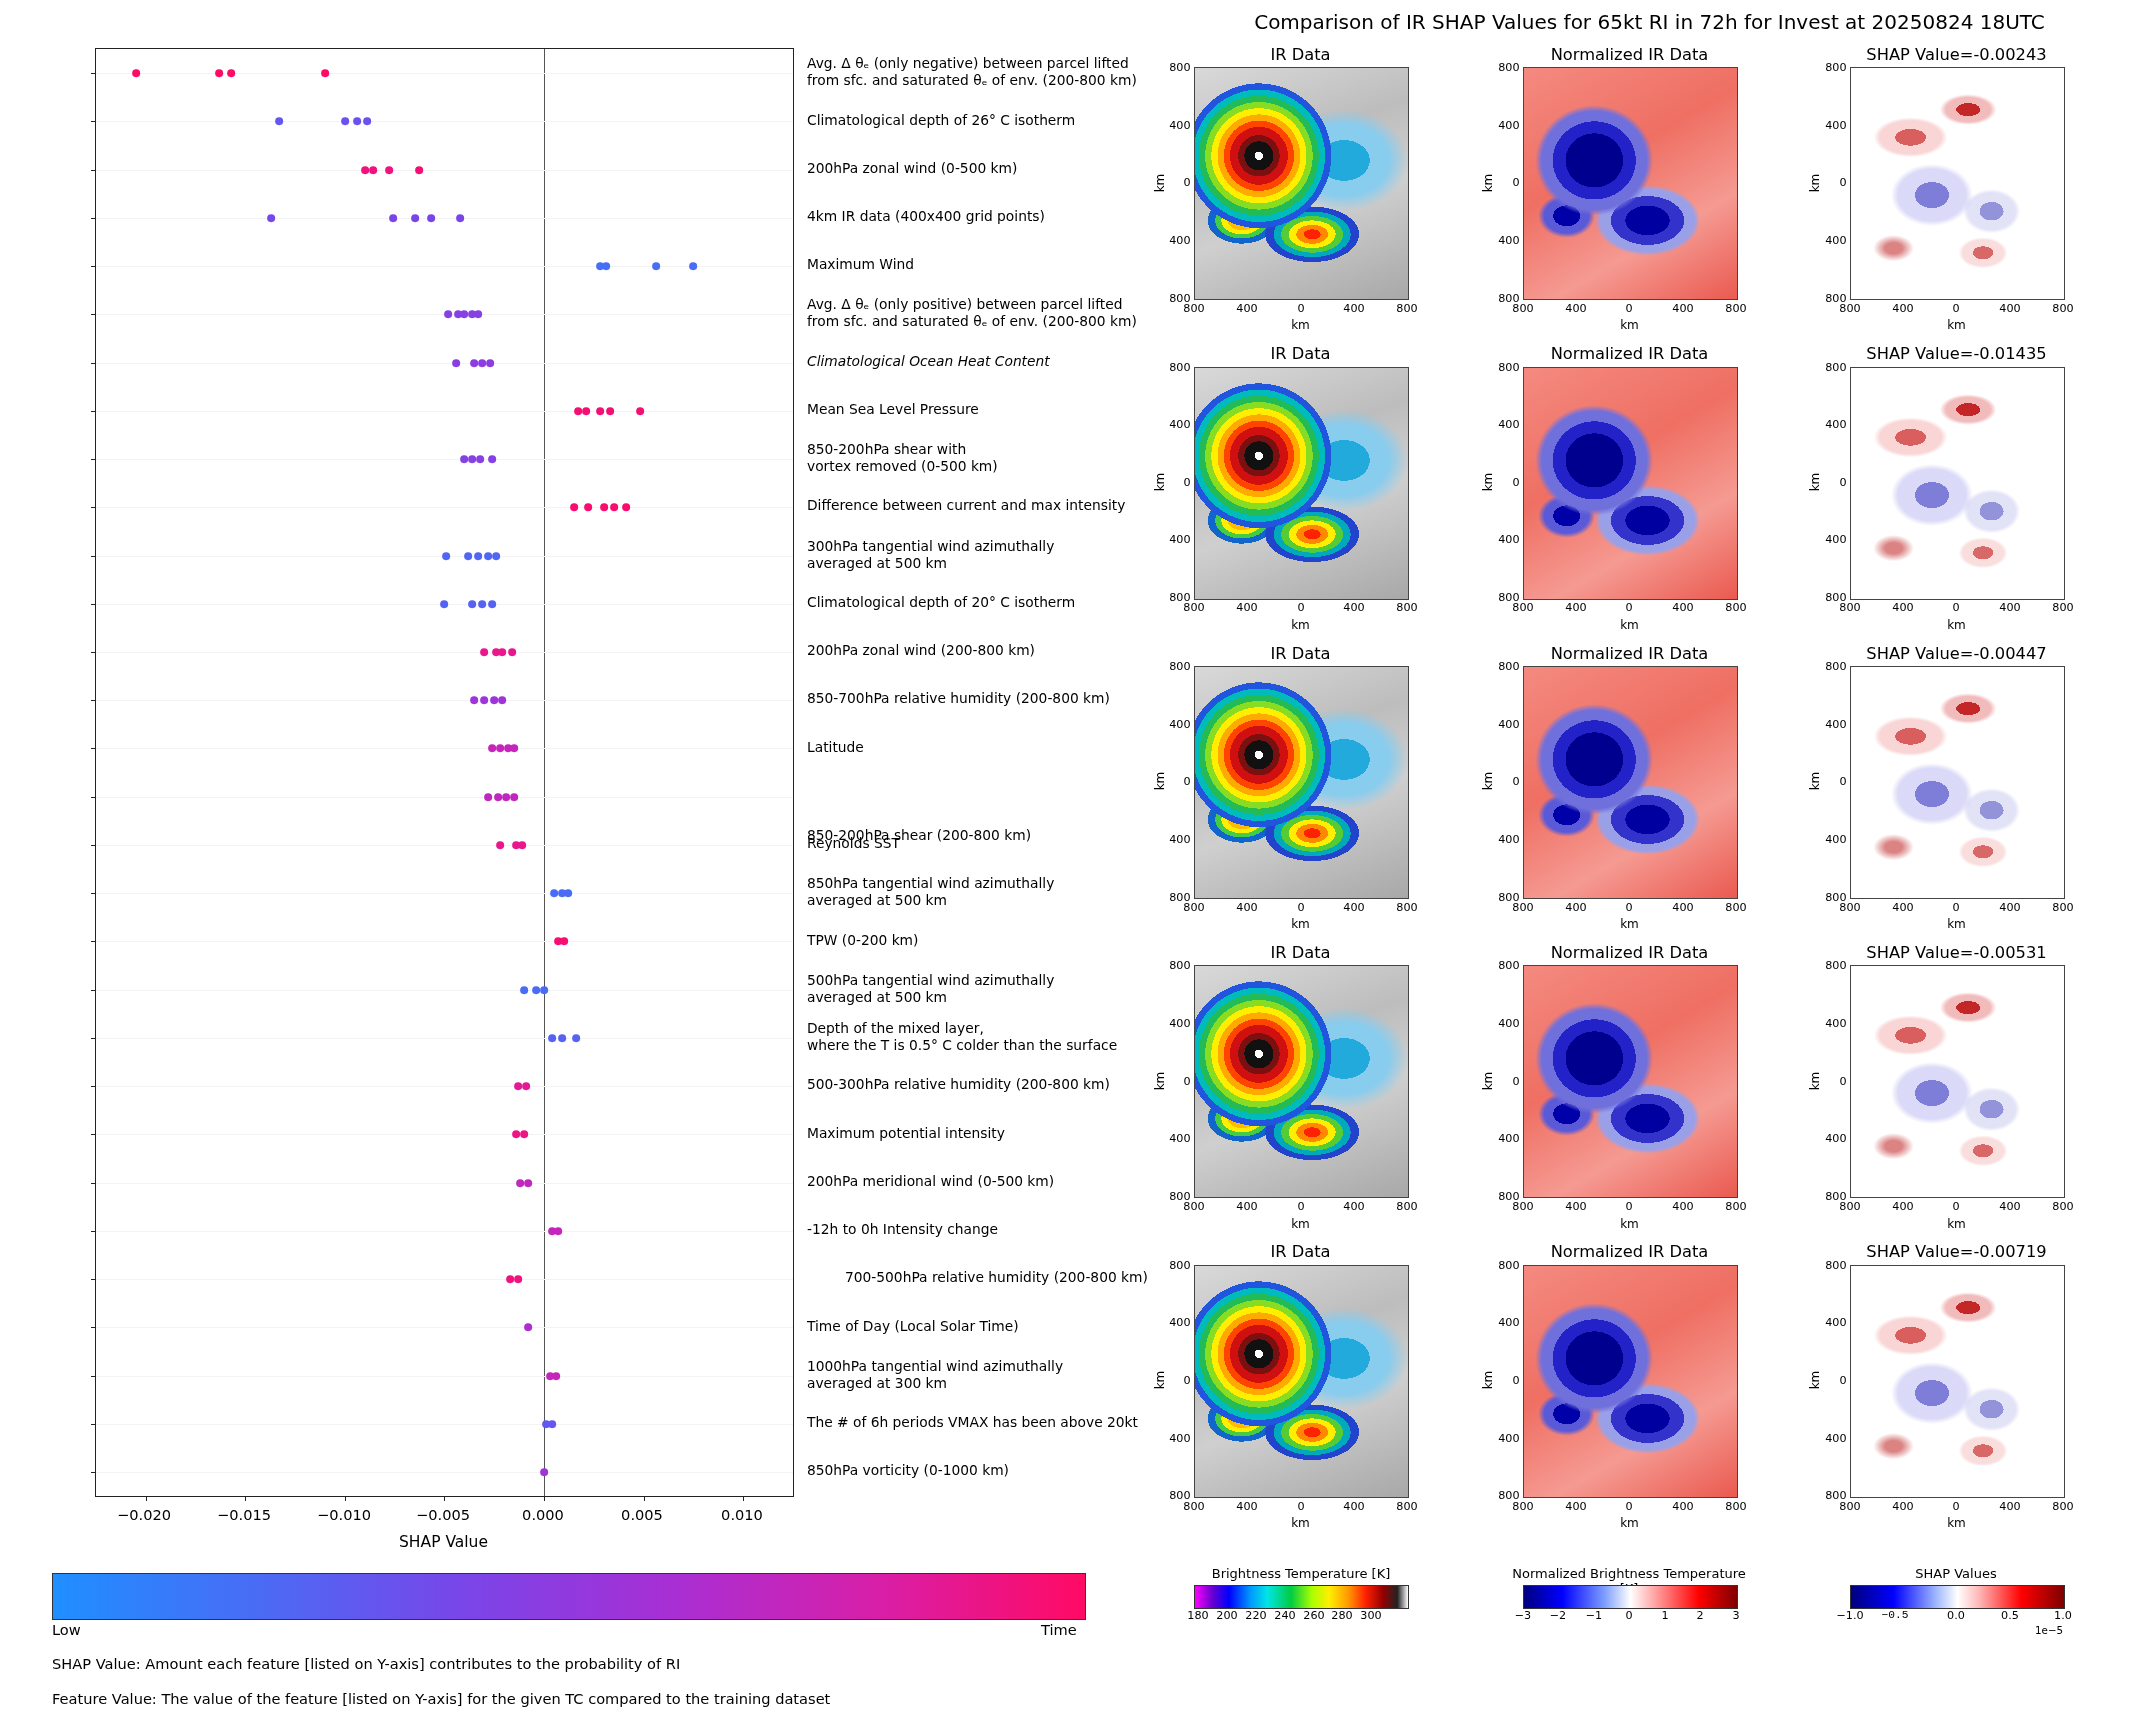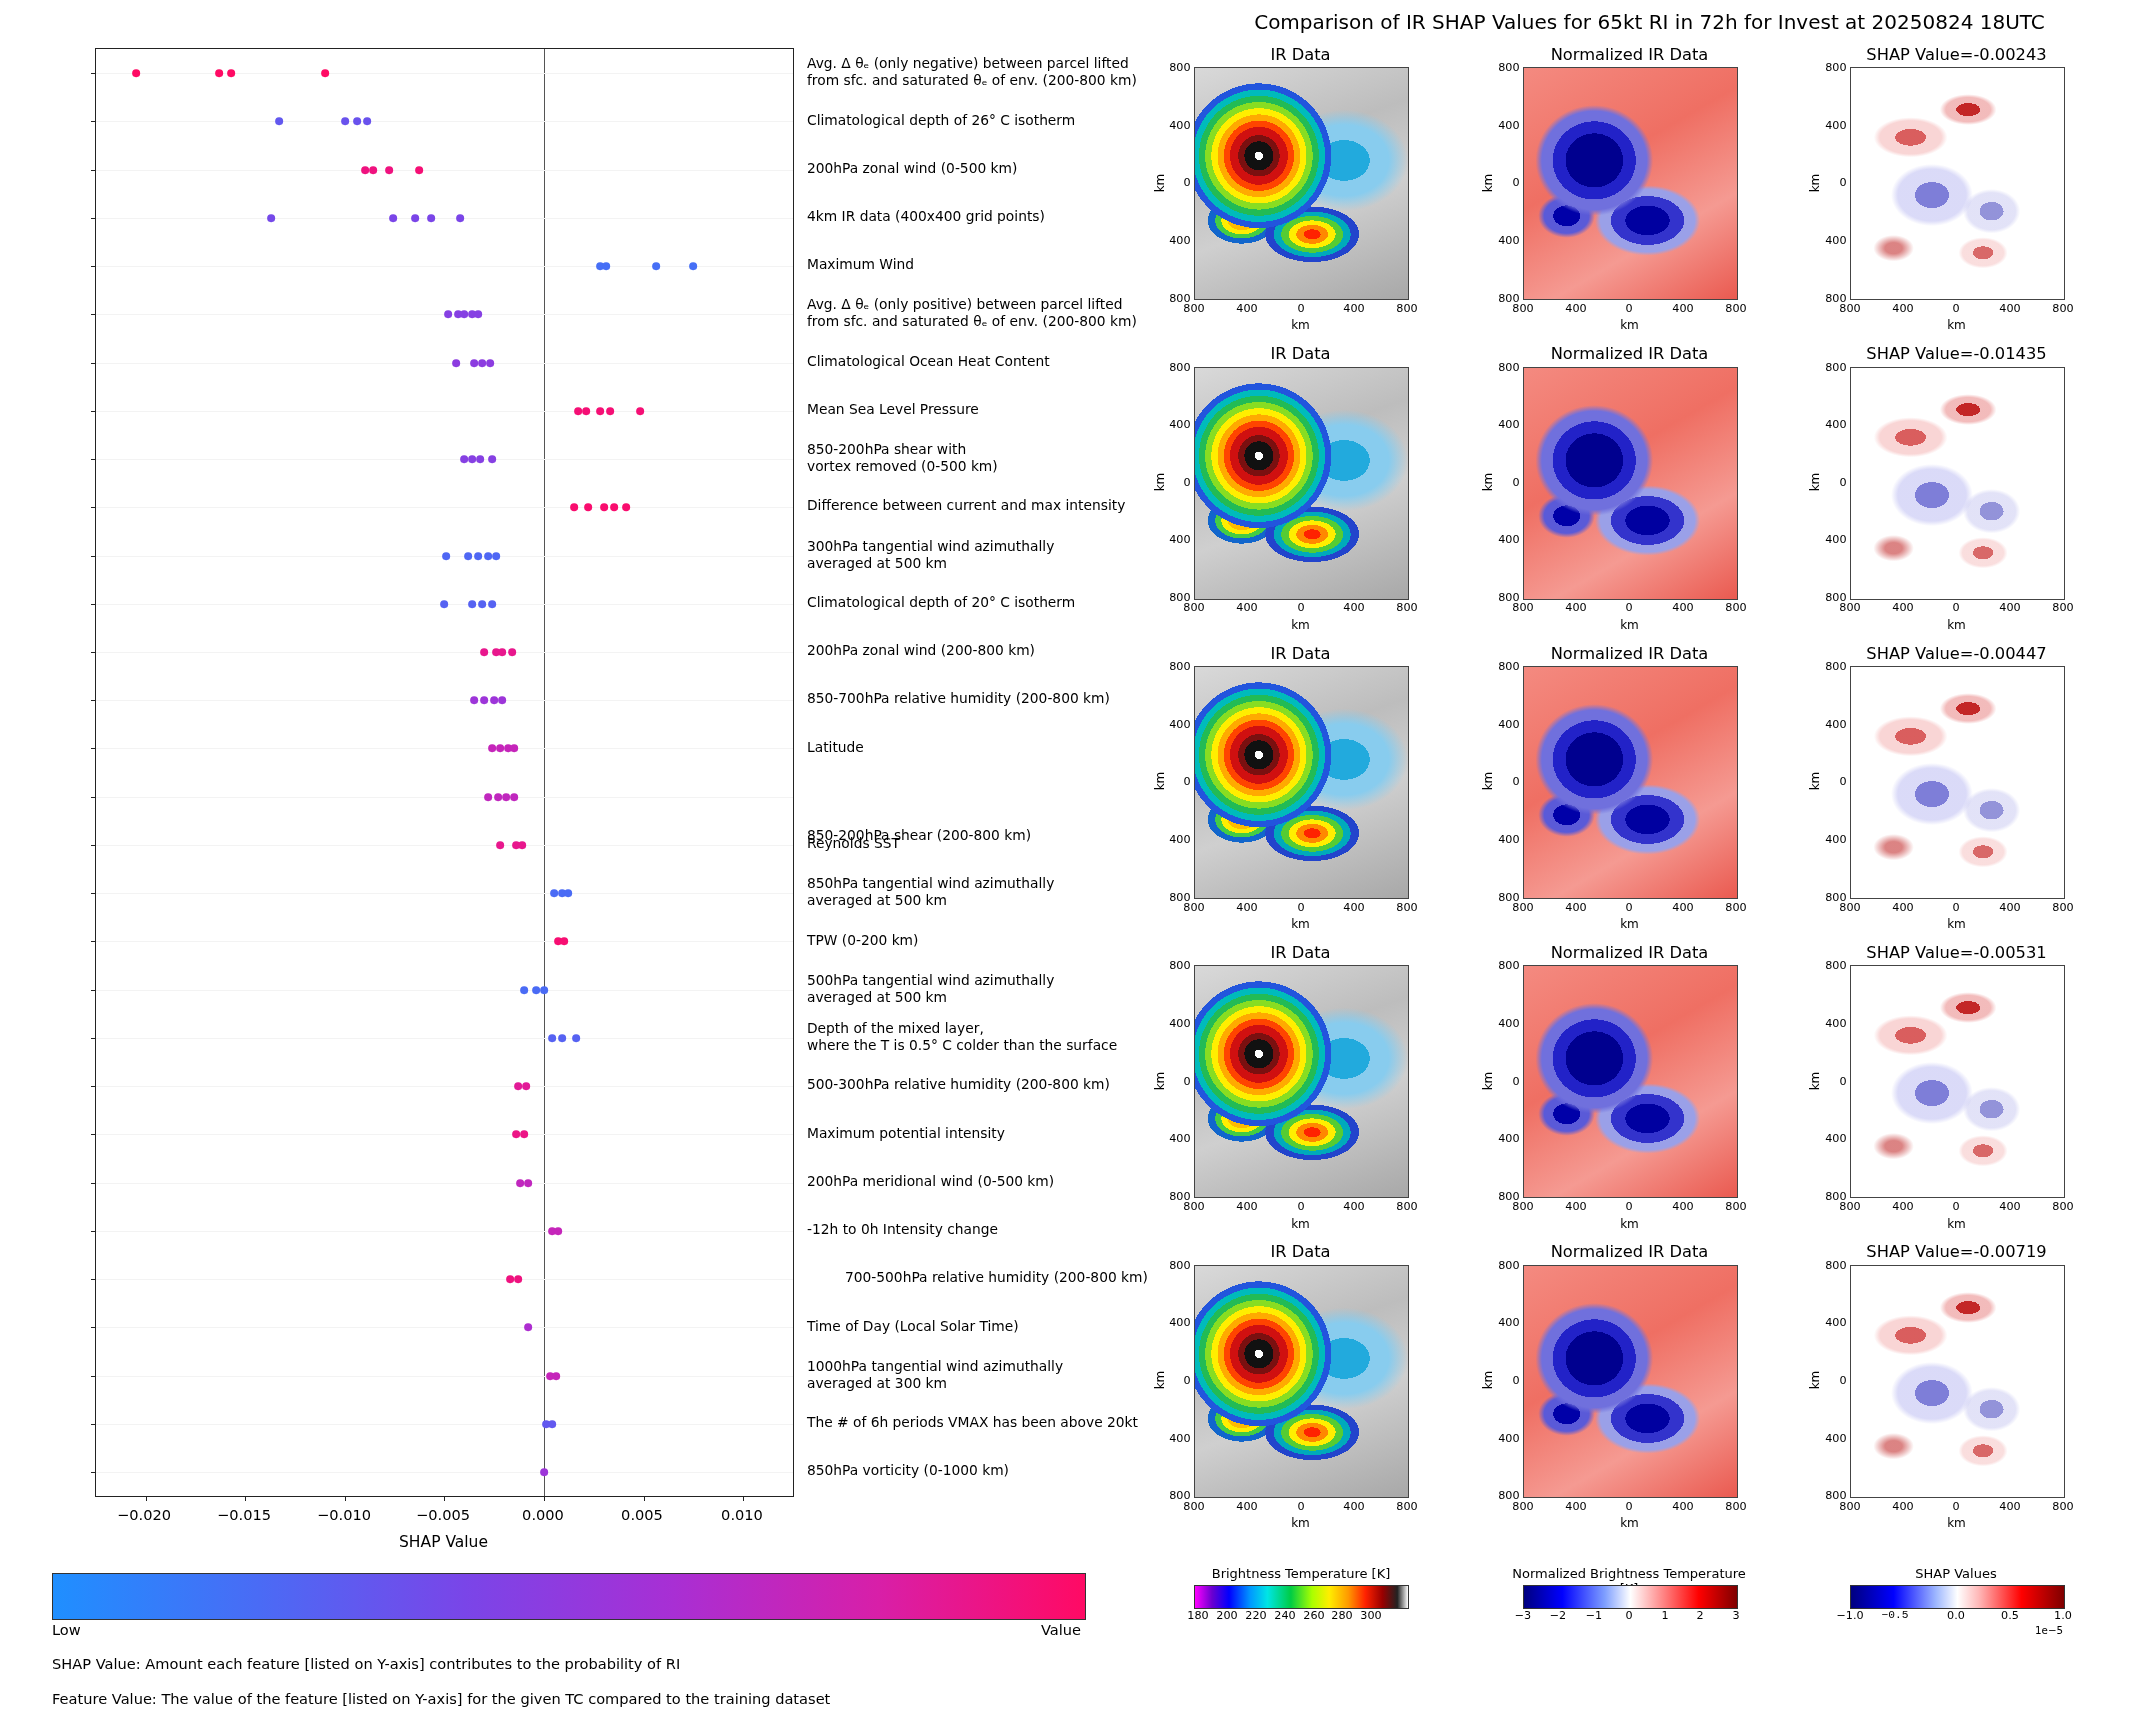--- a/index.html
+++ b/index.html
@@ -270,33 +270,33 @@
         <div class="dot" style="left: 460px; top: 1327px; background: rgb(197, 37, 186);"></div>
         <div class="dot" style="left: 450px; top: 1375px; background: rgb(98, 88, 239);"></div>
         <div class="dot" style="left: 456px; top: 1375px; background: rgb(98, 88, 239);"></div>
         <div class="dot" style="left: 448px; top: 1423px; background: rgb(157, 53, 217);"></div>
       </div>
 
     <div class="xaxis-label" id="xaxlab" style="left: 95px; width: 697px; top: 1533px;">SHAP Value</div>
 
     <div class="cbar" id="cbar" style="left: 52px; width: 1032px; top: 1573px;"></div>
     <div class="cbar-low" id="cbarlow" style="left: 52px; top: 1621px;">Low</div>
-    <div class="cbar-high" id="cbarhigh" style="left: 1041px; top: 1621px;">Value</div>
+    <div class="cbar-high" id="cbarhigh" style="left: 1041px; top: 1621px;">Time</div>
 
     <div class="footnote" id="fn0" style="left: 52px; top: 1655px;">SHAP Value: Amount each feature [listed on Y-axis] contributes to the probability of RI</div>
     <div class="footnote" id="fn1" style="left: 52px; top: 1690px;">Feature Value: The value of the feature [listed on Y-axis] for the given TC compared to the training dataset</div>
   <div class="desc" style="left: 807px; top: 72px; transform: translateY(-50%);">Avg. Δ θₑ (only negative) between parcel lifted
 from sfc. and saturated θₑ of env. (200-800 km)</div>
       <div class="desc" style="left: 807px; top: 121px; transform: translateY(-50%);">Climatological depth of 26° C isotherm</div>
       <div class="desc" style="left: 807px; top: 169px; transform: translateY(-50%);">200hPa zonal wind (0-500 km)</div>
       <div class="desc" style="left: 807px; top: 217px; transform: translateY(-50%);">4km IR data (400x400 grid points)</div>
       <div class="desc" style="left: 807px; top: 265px; transform: translateY(-50%);">Maximum Wind</div>
       <div class="desc" style="left: 807px; top: 313px; transform: translateY(-50%);">Avg. Δ θₑ (only positive) between parcel lifted
 from sfc. and saturated θₑ of env. (200-800 km)</div>
-      <div class="desc" style="left: 807px; top: 362px; transform: translateY(-50%);">Climatological Ocean Heat Content</div>
+      <div class="desc" style="left: 807px; top: 362px; transform: translateY(-50%); font-style: italic;">Climatological Ocean Heat Content</div>
       <div class="desc" style="left: 807px; top: 410px; transform: translateY(-50%);">Mean Sea Level Pressure</div>
       <div class="desc" style="left: 807px; top: 458px; transform: translateY(-50%);">850-200hPa shear with
 vortex removed (0-500 km)</div>
       <div class="desc" style="left: 807px; top: 506px; transform: translateY(-50%);">Difference between current and max intensity</div>
       <div class="desc" style="left: 807px; top: 555px; transform: translateY(-50%);">300hPa tangential wind azimuthally
 averaged at 500 km</div>
       <div class="desc" style="left: 807px; top: 603px; transform: translateY(-50%);">Climatological depth of 20° C isotherm</div>
       <div class="desc" style="left: 807px; top: 651px; transform: translateY(-50%);">200hPa zonal wind (200-800 km)</div>
       <div class="desc" style="left: 807px; top: 699px; transform: translateY(-50%);">850-700hPa relative humidity (200-800 km)</div>
       <div class="desc" style="left: 807px; top: 748px; transform: translateY(-50%);">Latitude</div>

